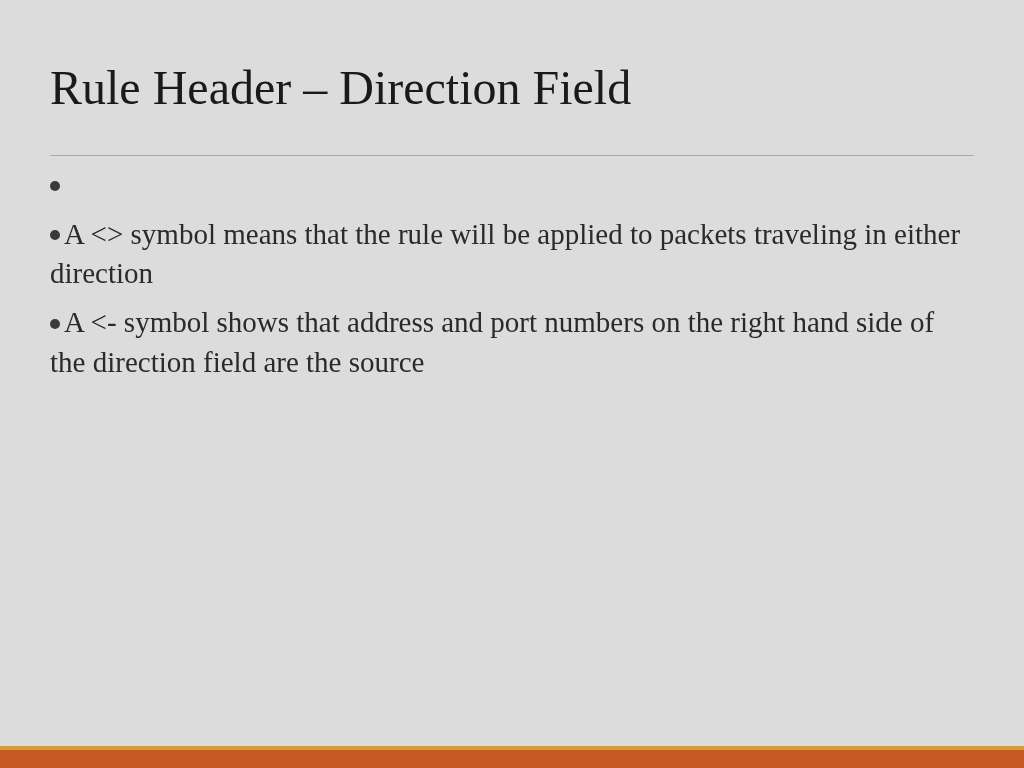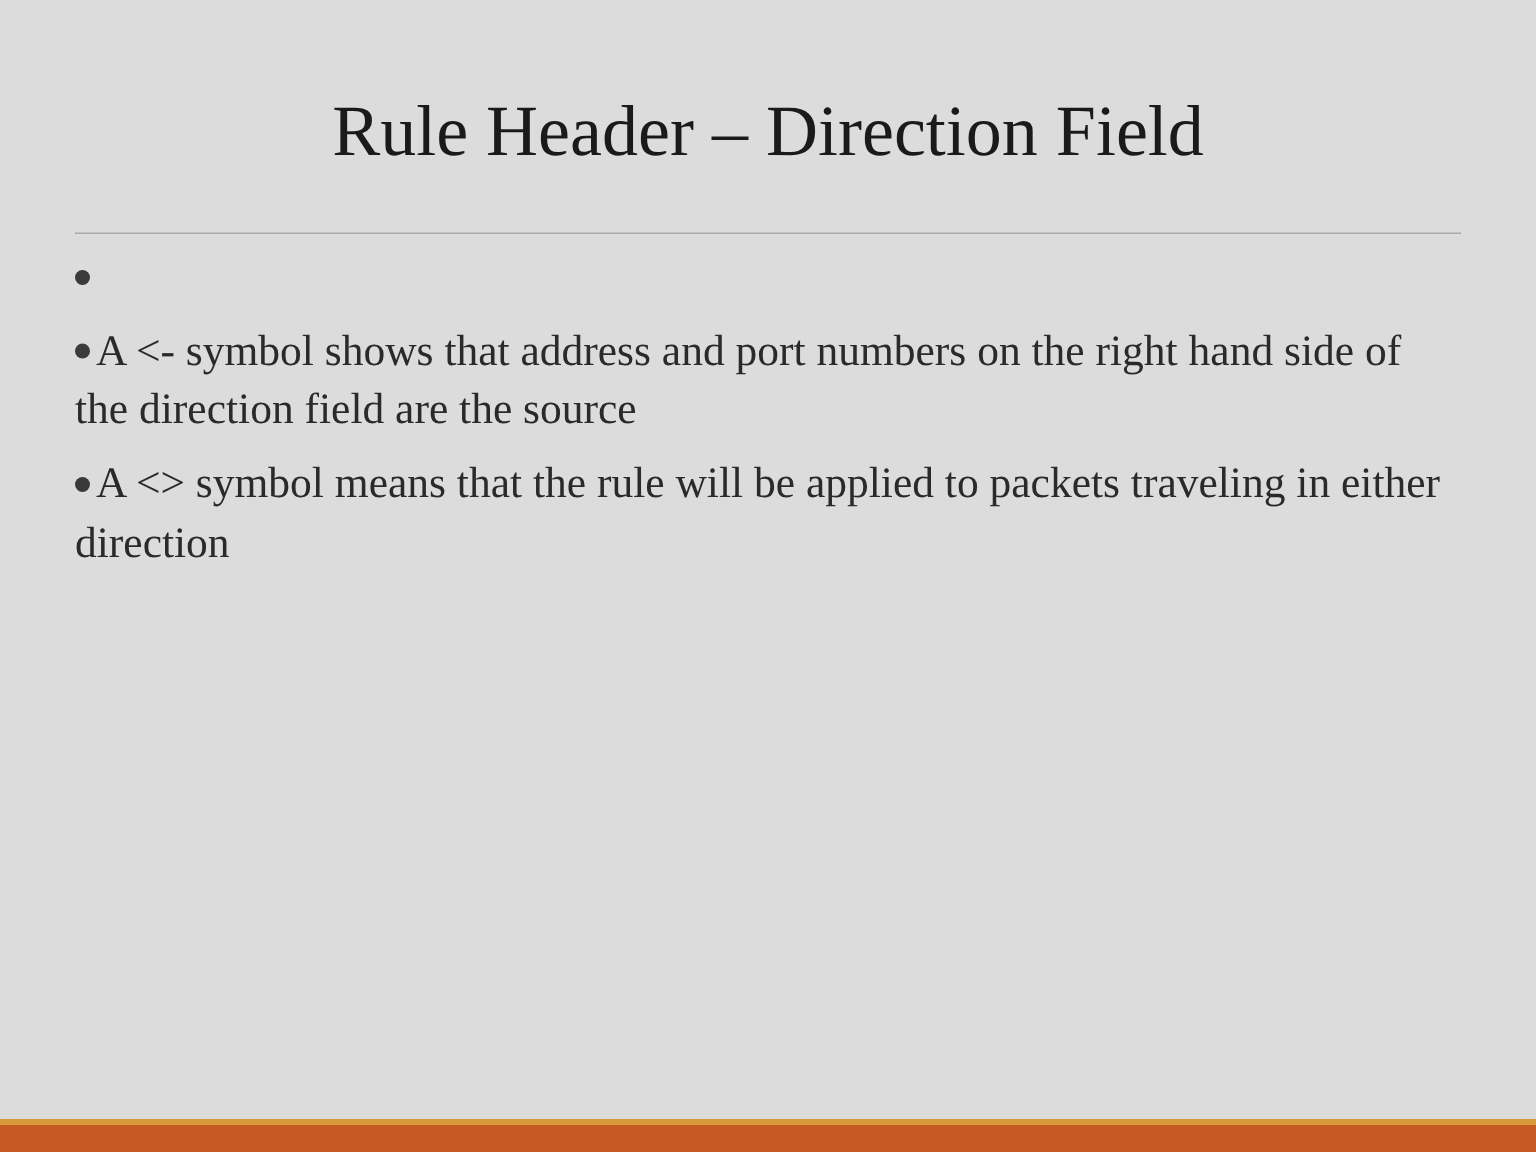--- a/index.html
+++ b/index.html
@@ -18,21 +18,20 @@
     .slide {
       width: 100%;
       height: 100%;
       padding: 60px 50px 0 50px;
       position: relative;
     }
     .title {
       font-size: 48px;
       font-weight: normal;
       color: #1a1a1a;
-      text-align: center;
       margin-bottom: 40px;
     }
     .divider {
       border: none;
       border-top: 1px solid #aaa;
       margin: 0 0 10px 0;
     }
     .content {
       color: #2a2a2a;
     }
@@ -76,24 +75,24 @@
 <body>
 
 <div class="slide">
   <h1 class="title">Rule Header – Direction Field</h1>
   <hr class="divider">
   <div class="content">
     <div class="bullet-item">
       <span class="bullet-dot"></span>
     </div>
     <div class="bullet-item">
-      <span class="bullet-dot"></span><span>A &lt;- symbol shows that address and port numbers on the right hand side of the direction field are the source</span>
+      <span class="bullet-dot"></span><span>A &lt;&gt; symbol means that the rule will be applied to packets traveling in either direction</span>
     </div>
     <div class="bullet-item">
-      <span class="bullet-dot"></span><span>A &lt;&gt; symbol means that the rule will be applied to packets traveling in either direction</span>
+      <span class="bullet-dot"></span><span>A &lt;- symbol shows that address and port numbers on the right hand side of the direction field are the source</span>
     </div>
   </div>
 </div>
 
 <div class="footer-bar">
   <div class="footer-gold"></div>
   <div class="footer-orange"></div>
 </div>
 
 </body></html>

